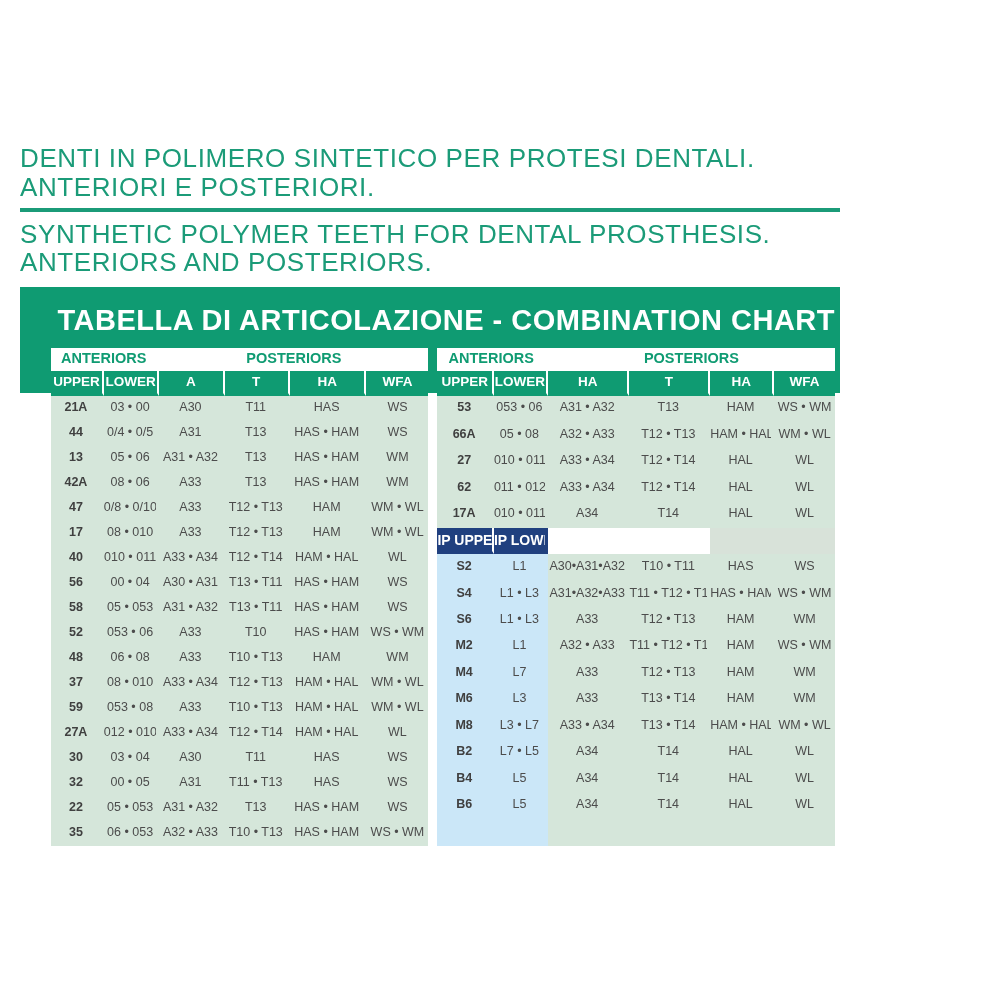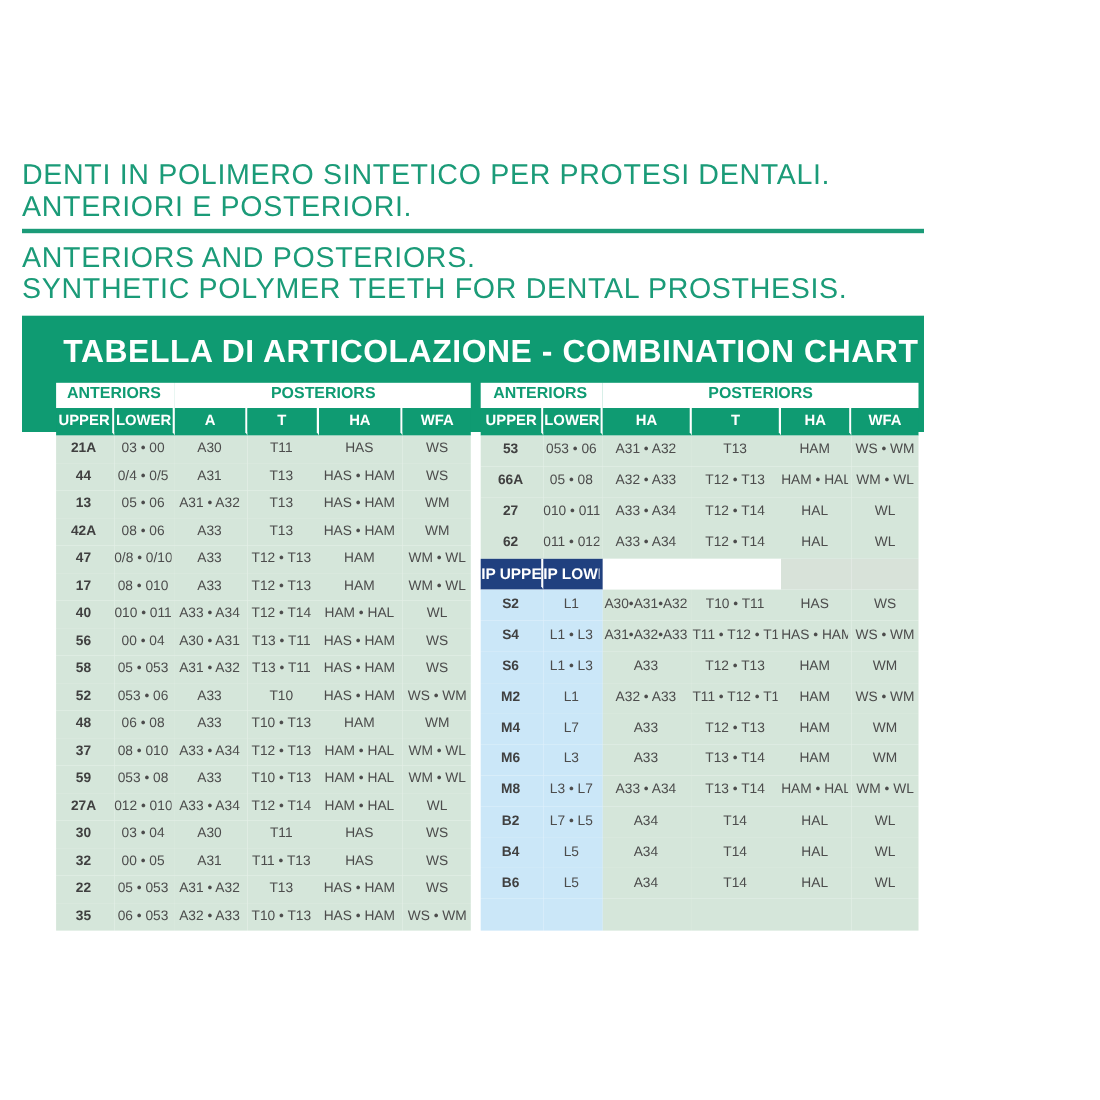--- a/index.html
+++ b/index.html
@@ -48,22 +48,22 @@
 <div class="page">
 
   <div class="heading">
     <div>DENTI IN POLIMERO SINTETICO PER PROTESI DENTALI.</div>
     <div>ANTERIORI E POSTERIORI.</div>
   </div>
 
   <div class="divider"></div>
 
   <div class="heading">
+    <div>SYNTHETIC POLYMER TEETH FOR DENTAL PROSTHESIS.</div>
     <div>ANTERIORS AND POSTERIORS.</div>
-    <div>SYNTHETIC POLYMER TEETH FOR DENTAL PROSTHESIS.</div>
   </div>
 
   <div class="chart">
     <div class="chart-title">TABELLA DI ARTICOLAZIONE - COMBINATION CHART</div>
 
     <div class="tables">
 
       <table class="combo left">
         <colgroup>
           <col style="width:14.0%">
@@ -285,20 +285,28 @@
             </tr>
             <tr>
               <td class="first">62</td>
               <td class="">011 • 012</td>
               <td class="">A33 • A34</td>
               <td class="">T12 • T14</td>
               <td class="">HAL</td>
               <td class="">WL</td>
             </tr>
             <tr>
+              <td class="first">17A</td>
+              <td class="">010 • 011</td>
+              <td class="">A34</td>
+              <td class="">T14</td>
+              <td class="">HAL</td>
+              <td class="">WL</td>
+            </tr>
+            <tr>
               <td class="ip ip-sep">IP UPPER</td>
               <td class="ip">IP LOWER</td>
               <td class="blankw"></td>
               <td class="blankw"></td>
               <td class="blankg"></td>
               <td class="blankg"></td>
             </tr>
             <tr>
               <td class="blue first">S2</td>
               <td class="blue">L1</td>

